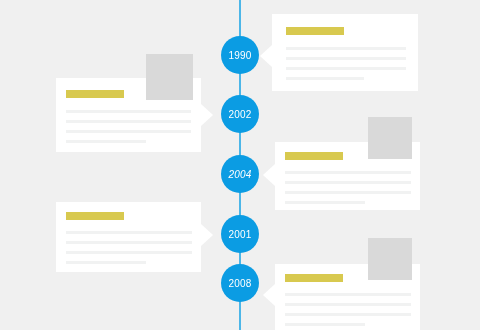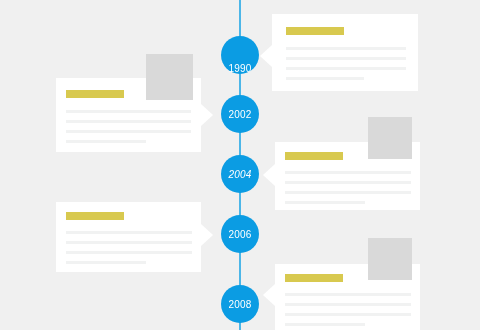--- a/index.html
+++ b/index.html
@@ -100,21 +100,21 @@
 
   <div id="layers">
       <div class="card" style="left: 272px; top: 14px; width: 146px; height: 77px;">
         <div class="title-bar" style="left: 14px; top: 13px; width: 58px;"></div>
         <div class="text-line" style="left: 14px; top: 33px; width: 120px;"></div>
         <div class="text-line" style="left: 14px; top: 43px; width: 120px;"></div>
         <div class="text-line" style="left: 14px; top: 53px; width: 120px;"></div>
         <div class="text-line" style="left: 14px; top: 63px; width: 78px;"></div>
       </div>
       <div class="card-pointer left" style="top: 45px; left: 260px;"></div>
-      <div class="node" style="top: 36px; align-items: flex-end;">
+      <div class="node" style="top: 36px;">
         <span>1990</span>
       </div>
       <div class="card" style="left: 56px; top: 78px; width: 145px; height: 74px;">
         <div class="title-bar" style="left: 10px; top: 12px; width: 58px;"></div>
         <div class="text-line" style="left: 10px; top: 32px; width: 125px;"></div>
         <div class="text-line" style="left: 10px; top: 42px; width: 125px;"></div>
         <div class="text-line" style="left: 10px; top: 52px; width: 125px;"></div>
         <div class="text-line" style="left: 10px; top: 62px; width: 80px;"></div>
       </div>
       <div class="card-pointer right" style="top: 104px; left: 201px;"></div>
@@ -136,29 +136,29 @@
       </div>
       <div class="card" style="left: 56px; top: 202px; width: 145px; height: 70px;">
         <div class="title-bar" style="left: 10px; top: 10px; width: 58px;"></div>
         <div class="text-line" style="left: 10px; top: 29px; width: 126px;"></div>
         <div class="text-line" style="left: 10px; top: 39px; width: 126px;"></div>
         <div class="text-line" style="left: 10px; top: 49px; width: 126px;"></div>
         <div class="text-line" style="left: 10px; top: 59px; width: 80px;"></div>
       </div>
       <div class="card-pointer right" style="top: 224px; left: 201px;"></div>
       <div class="node" style="top: 215px;">
-        <span>2006</span>
+        <span>2001</span>
       </div>
       <div class="card" style="left: 275px; top: 264px; width: 145px; height: 66px;">
         <div class="title-bar" style="left: 10px; top: 10px; width: 58px;"></div>
         <div class="text-line" style="left: 10px; top: 29px; width: 126px;"></div>
         <div class="text-line" style="left: 10px; top: 39px; width: 126px;"></div>
         <div class="text-line" style="left: 10px; top: 49px; width: 126px;"></div>
         <div class="text-line" style="left: 10px; top: 59px; width: 80px;"></div>
       </div>
       <div class="card-pointer left" style="top: 284px; left: 263px;"></div>
       <div class="img-ph" style="left: 368px; top: 238px; width: 44px; height: 42px;"></div>
-      <div class="node" style="top: 285px; justify-content: center;">
+      <div class="node" style="top: 264px; justify-content: center;">
         <span>2008</span>
       </div>
     </div>
 
 </div>
 
 </body></html>

